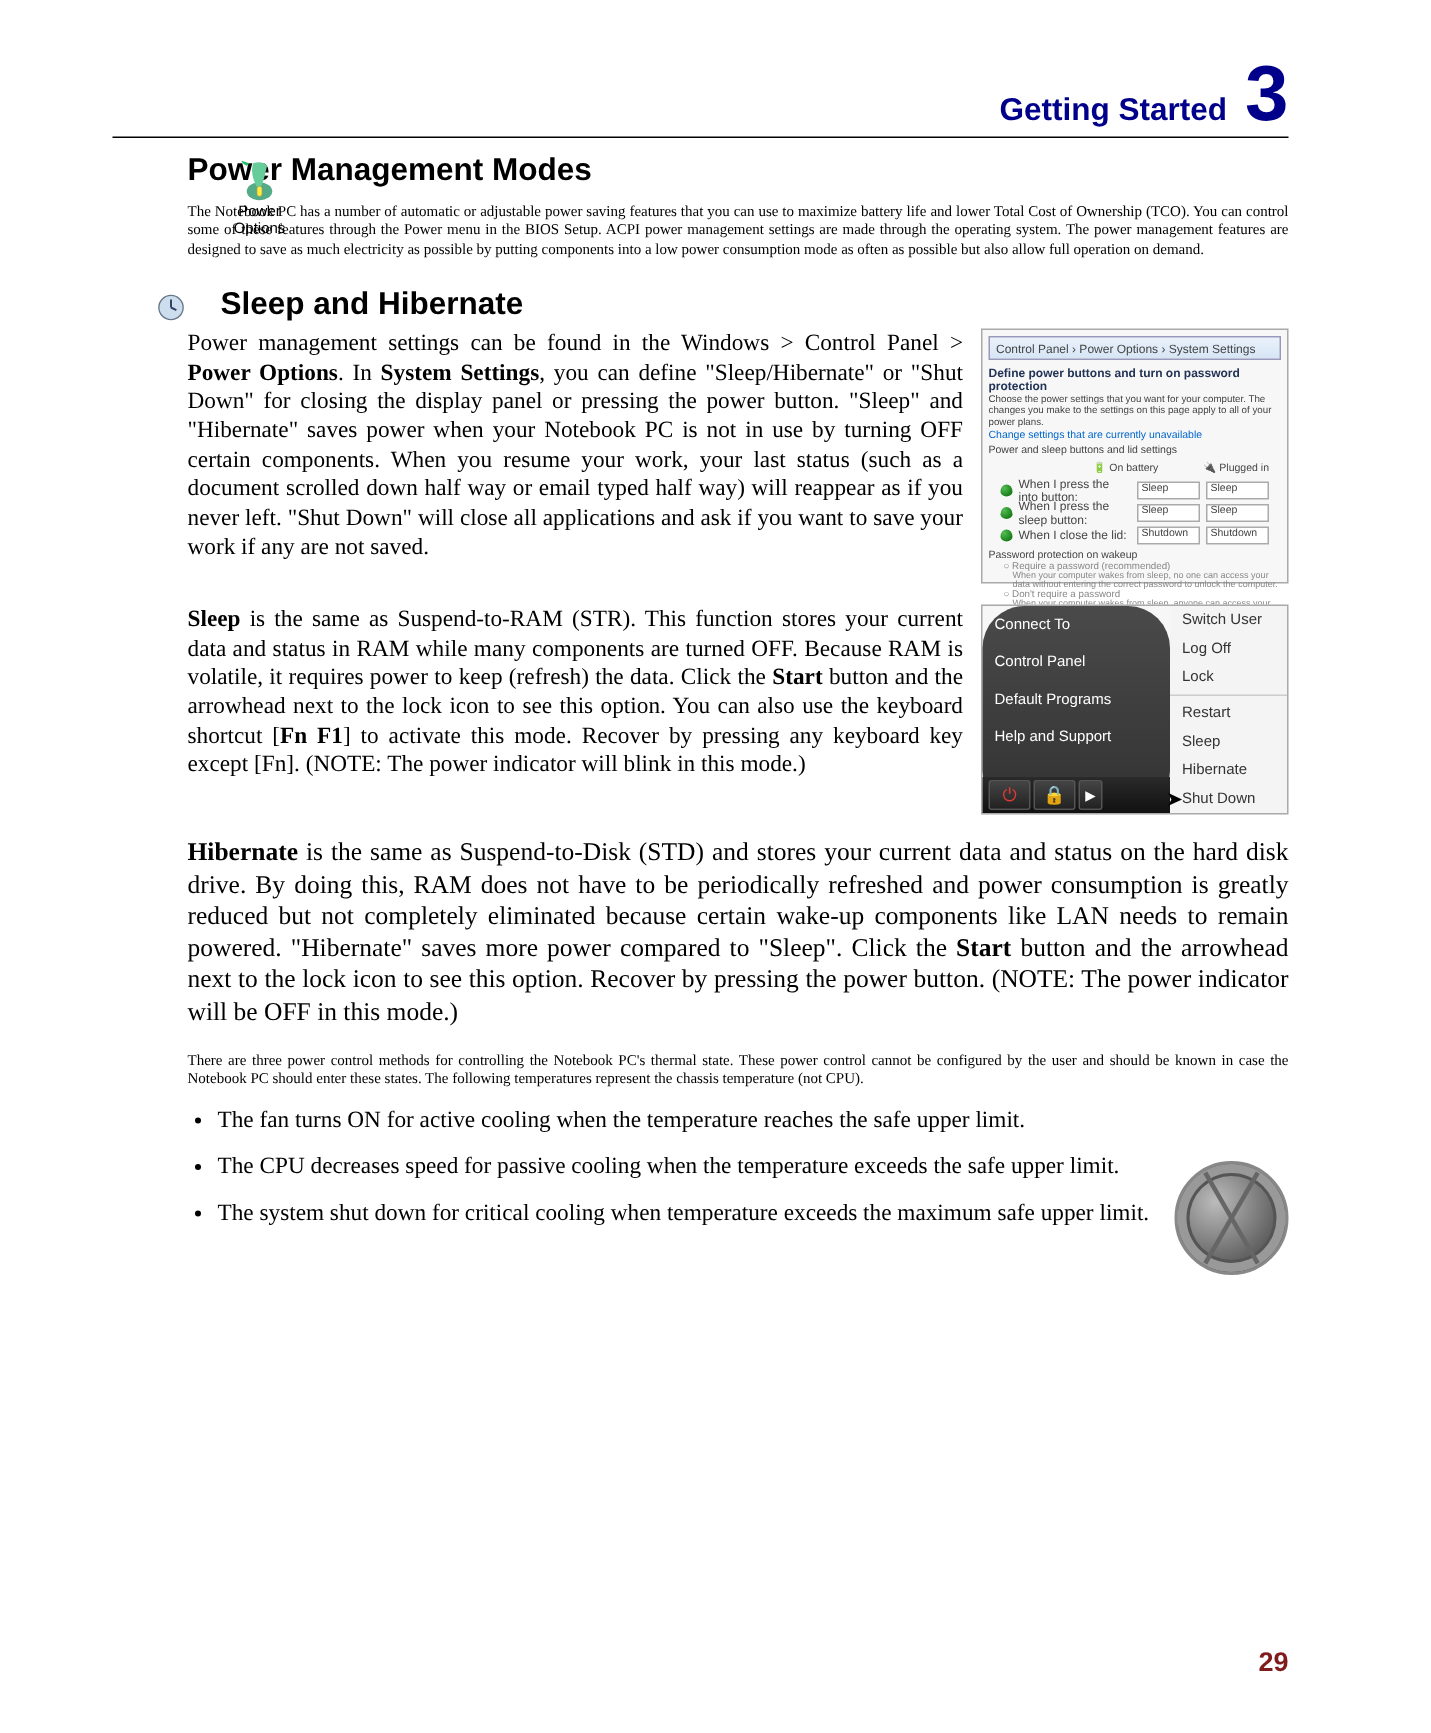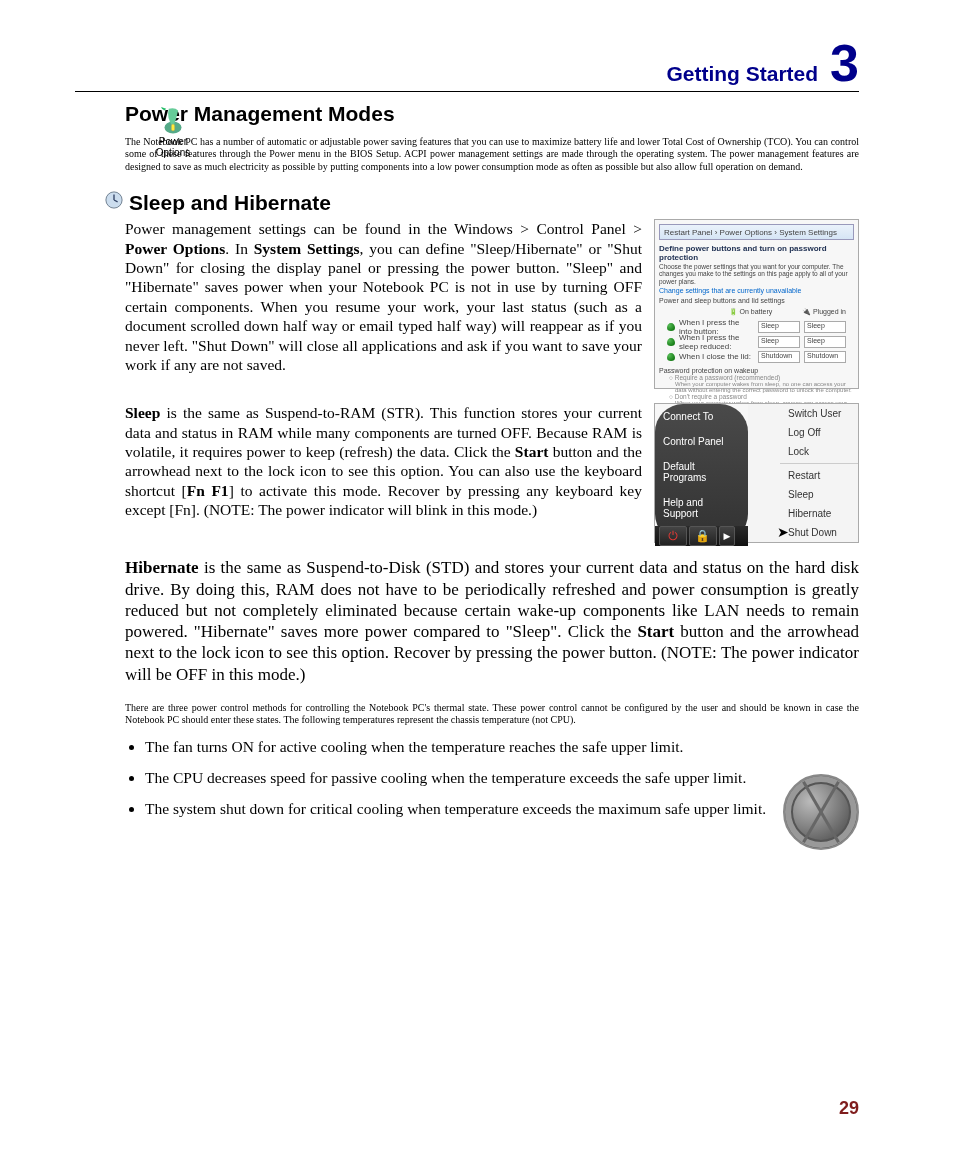--- a/index.html
+++ b/index.html
@@ -188,37 +188,37 @@
     position: absolute;
     color: #000;
     font-size: 14px;
     transform: translate(-2px, -2px);
   }
   .fig2 .right {
     width: 78px;
     background: #f4f4f4;
     display: flex;
     flex-direction: column;
-    padding-left: 32px;
   }
   .fig2 .right .item {
     padding: 4px 8px;
     font-size: 10px;
     color: #333;
   }
   .fig2 .right .sep {
     border-top: 1px solid #ccc;
     margin: 2px 0;
   }
 
   .heading-row {
     display: flex;
+    align-items: center;
     margin-left: 50px;
     margin-top: 18px;
-    gap: 6px;
+    gap: 24px;
     position: relative;
   }
   .heading-icon {
     width: 18px;
     height: 18px;
   }
   .section {
     position: relative;
     margin-top: 4px;
   }
@@ -303,38 +303,38 @@
       </svg>
       <h2>Sleep and Hibernate</h2>
     </div>
 
     <div class="row">
       <div class="col-text">
         <span>Power management settings can be found in the Windows &gt; Control Panel &gt; </span><b>Power Options</b><span>. In </span><b>System Settings</b><span>, you can define "Sleep/Hibernate" or "Shut Down" for closing the display panel or pressing the power button. "Sleep" and "Hibernate" saves power when your Notebook PC is not in use by turning OFF certain components. When you resume your work, your last status (such as a document scrolled down half way or email typed half way) will reappear as if you never left. "Shut Down" will close all applications and ask if you want to save your work if any are not saved.</span>
       </div>
 
       <div class="figure-box fig1">
-        <div class="title-bar">Restart Panel › Power Options › System Settings</div>
+        <div class="title-bar">Control Panel › Power Options › System Settings</div>
         <div style="font-weight:bold;font-size:8px;color:#235;">Define power buttons and turn on password protection</div>
         <div style="font-size:6.5px;line-height:1.1;margin:1px 0 2px 0;">Choose the power settings that you want for your computer. The changes you make to the settings on this page apply to all of your power plans.</div>
         <div class="small-link" style="font-size:7px;">Change settings that are currently unavailable</div>
         <div style="font-size:7px;margin:3px 0 1px 0;">Power and sleep buttons and lid settings</div>
         <div class="row-line" style="justify-content:flex-end;gap:30px;font-size:7px;">
           <span>🔋 <span>On battery</span></span>
           <span>🔌 <span>Plugged in</span></span>
         </div>
         <div class="row-line">
             <span class="shield"></span>
             <span style="flex:1;">When I press the into button:</span>
             <span class="sel">Sleep</span>
             <span class="sel">Sleep</span>
           </div>
         <div class="row-line">
             <span class="shield"></span>
-            <span style="flex:1;">When I press the sleep reduced:</span>
+            <span style="flex:1;">When I press the sleep button:</span>
             <span class="sel">Sleep</span>
             <span class="sel">Sleep</span>
           </div>
         <div class="row-line">
             <span class="shield"></span>
             <span style="flex:1;">When I close the lid:</span>
             <span class="sel">Shutdown</span>
             <span class="sel">Shutdown</span>
           </div>
         <div style="font-size:7px;margin:3px 0 0 0;">Password protection on wakeup</div>

